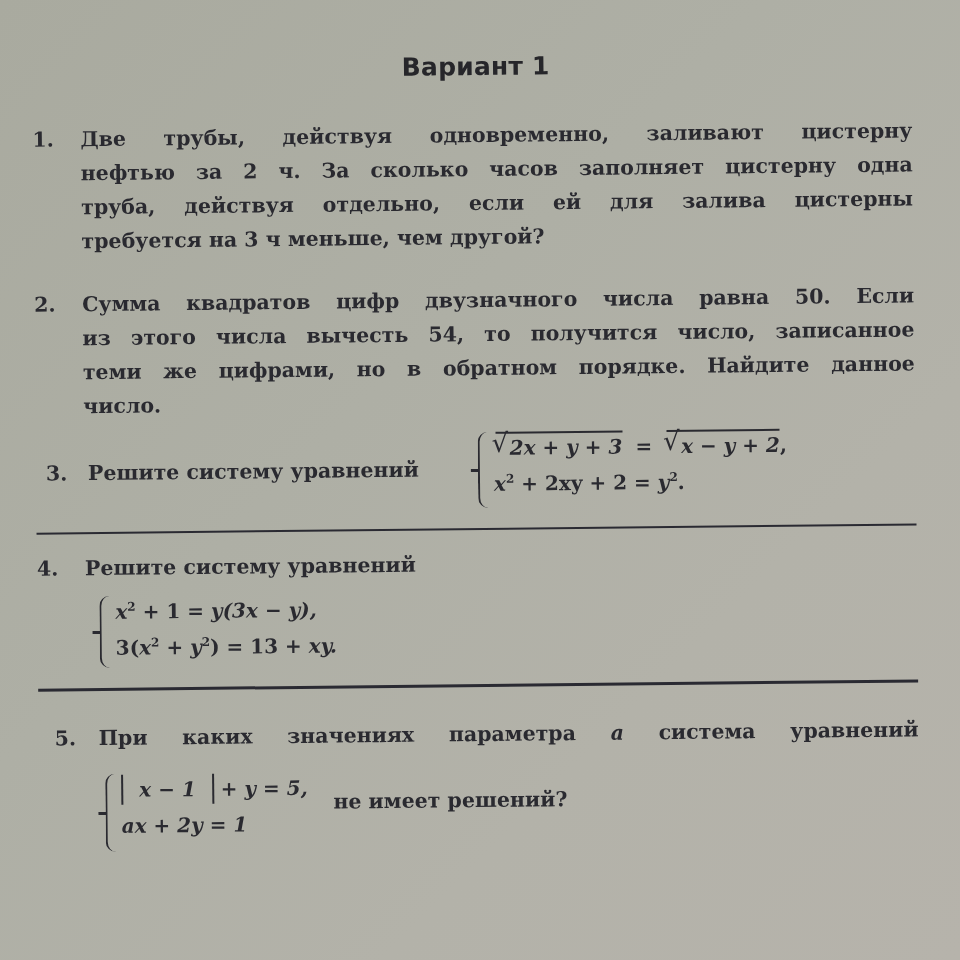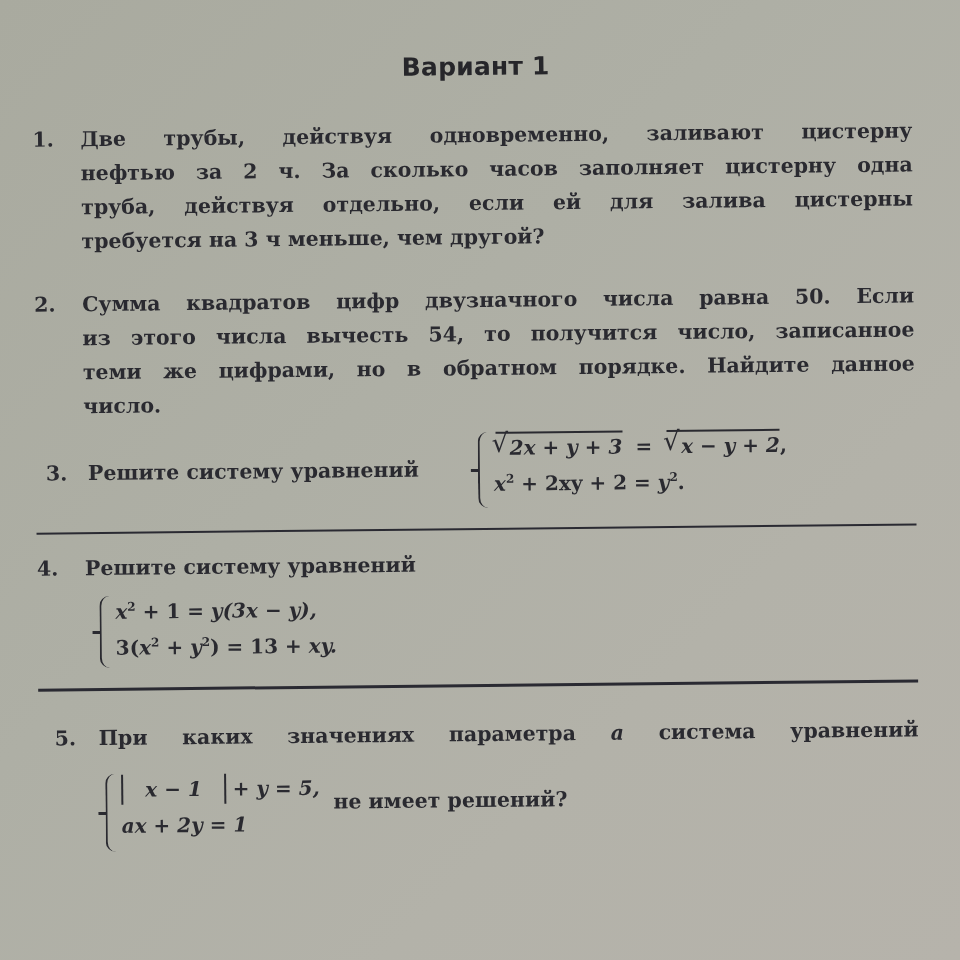--- a/index.html
+++ b/index.html
@@ -114,21 +114,21 @@
       position: absolute;
       left: -4px;
       top: -5px;
       font-size: 26px;
       font-weight: normal;
     }
     .abs {
       display: inline-block;
       border-left: 2.5px solid #2a2a30;
       border-right: 2.5px solid #2a2a30;
-      padding: 0 22px;
+      padding: 0 16px;
       line-height: 30px;
     }
     .divider {
       position: absolute;
       height: 2px;
       background: #2a2a32;
     }
     .divider.thick {
       height: 3px;
     }

